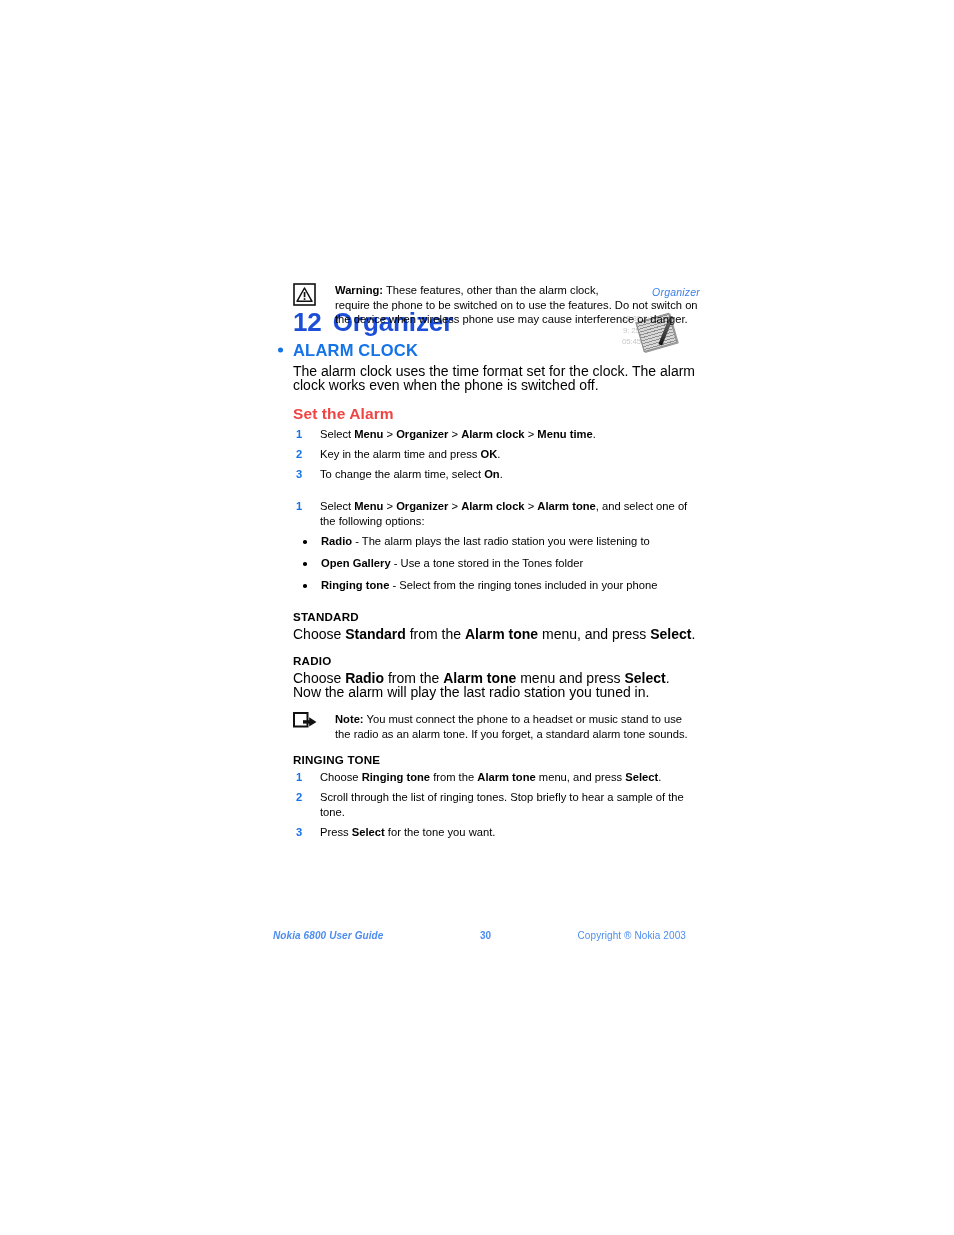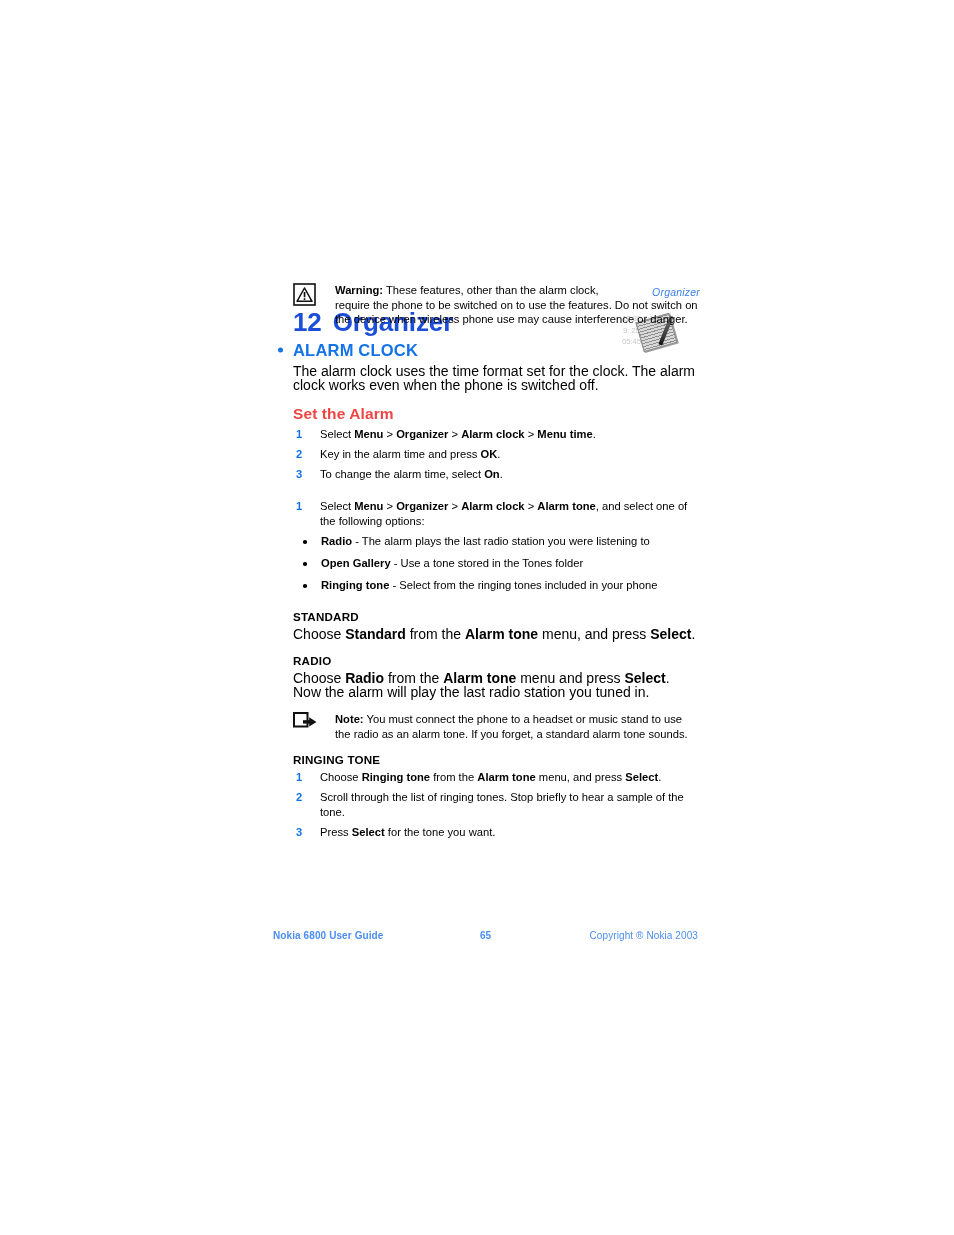--- a/index.html
+++ b/index.html
@@ -215,33 +215,34 @@
     position: absolute;
     left: 273px;
     top: 930px;
     width: 425px;
     font-size: 10px;
     color: #4d8df0;
   }
   .footer .fl {
     position: absolute;
     left: 0; top: 0;
+    font-style: italic;
     font-weight: bold;
     letter-spacing: .1px;
   }
   .footer .fc {
     position: absolute;
     left: 0; top: 0;
     width: 425px;
     text-align: center;
     font-weight: bold;
   }
   .footer .fr {
     position: absolute;
-    right: 0; top: 0;
+    right: 12px; top: 0;
     text-align: right;
     letter-spacing: .1px;
   }
   .vspace-4 { height: 4px; }
   .vspace-8 { height: 8px; }
   .vspace-10 { height: 10px; }
   .vspace-12 { height: 12px; }
   .vspace-14 { height: 14px; }
 </style>
 </head>
@@ -348,17 +349,17 @@
     <ol class="steps" id="ringing-steps">
         <li><span class="marker">1</span>Choose <b>Ringing tone</b> from the <b>Alarm tone</b> menu, and press <b>Select</b>.</li>
         <li><span class="marker">2</span>Scroll through the list of ringing tones. Stop briefly to hear a sample of the tone.</li>
         <li><span class="marker">3</span>Press <b>Select</b> for the tone you want.</li>
       </ol>
 
   </div>
 
   <div class="footer">
     <span class="fl">Nokia 6800 User Guide</span>
-    <span class="fc">65</span>
+    <span class="fc">30</span>
     <span class="fr">Copyright ® Nokia 2003</span>
   </div>
 
 </div>
 
 </body></html>

